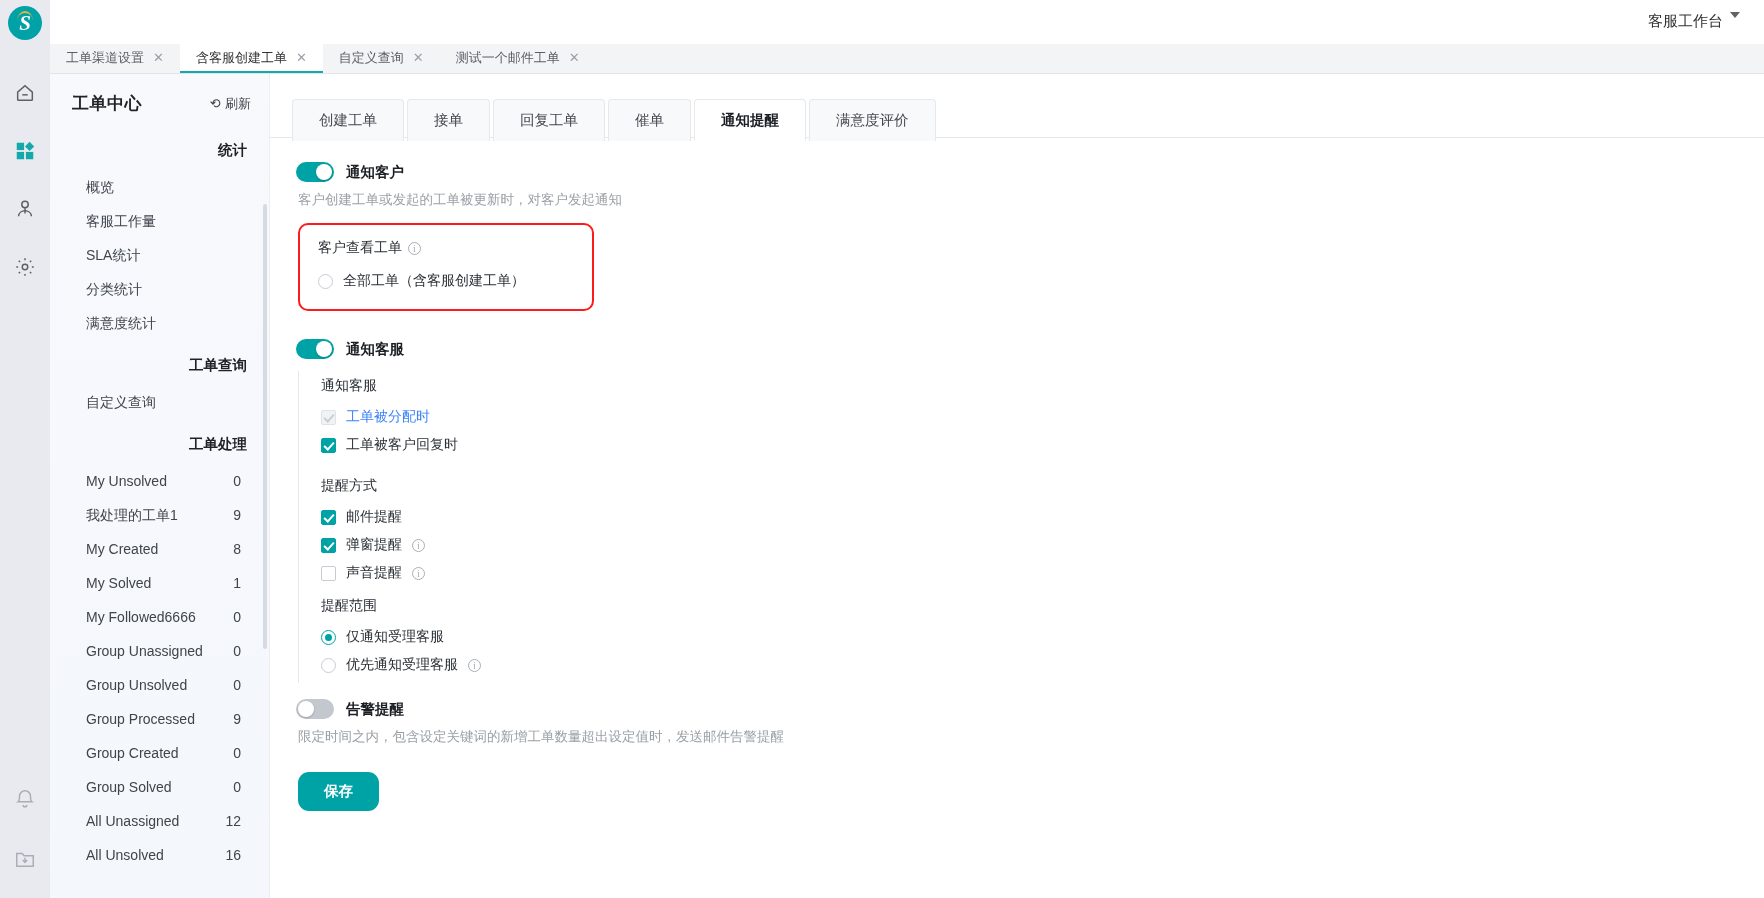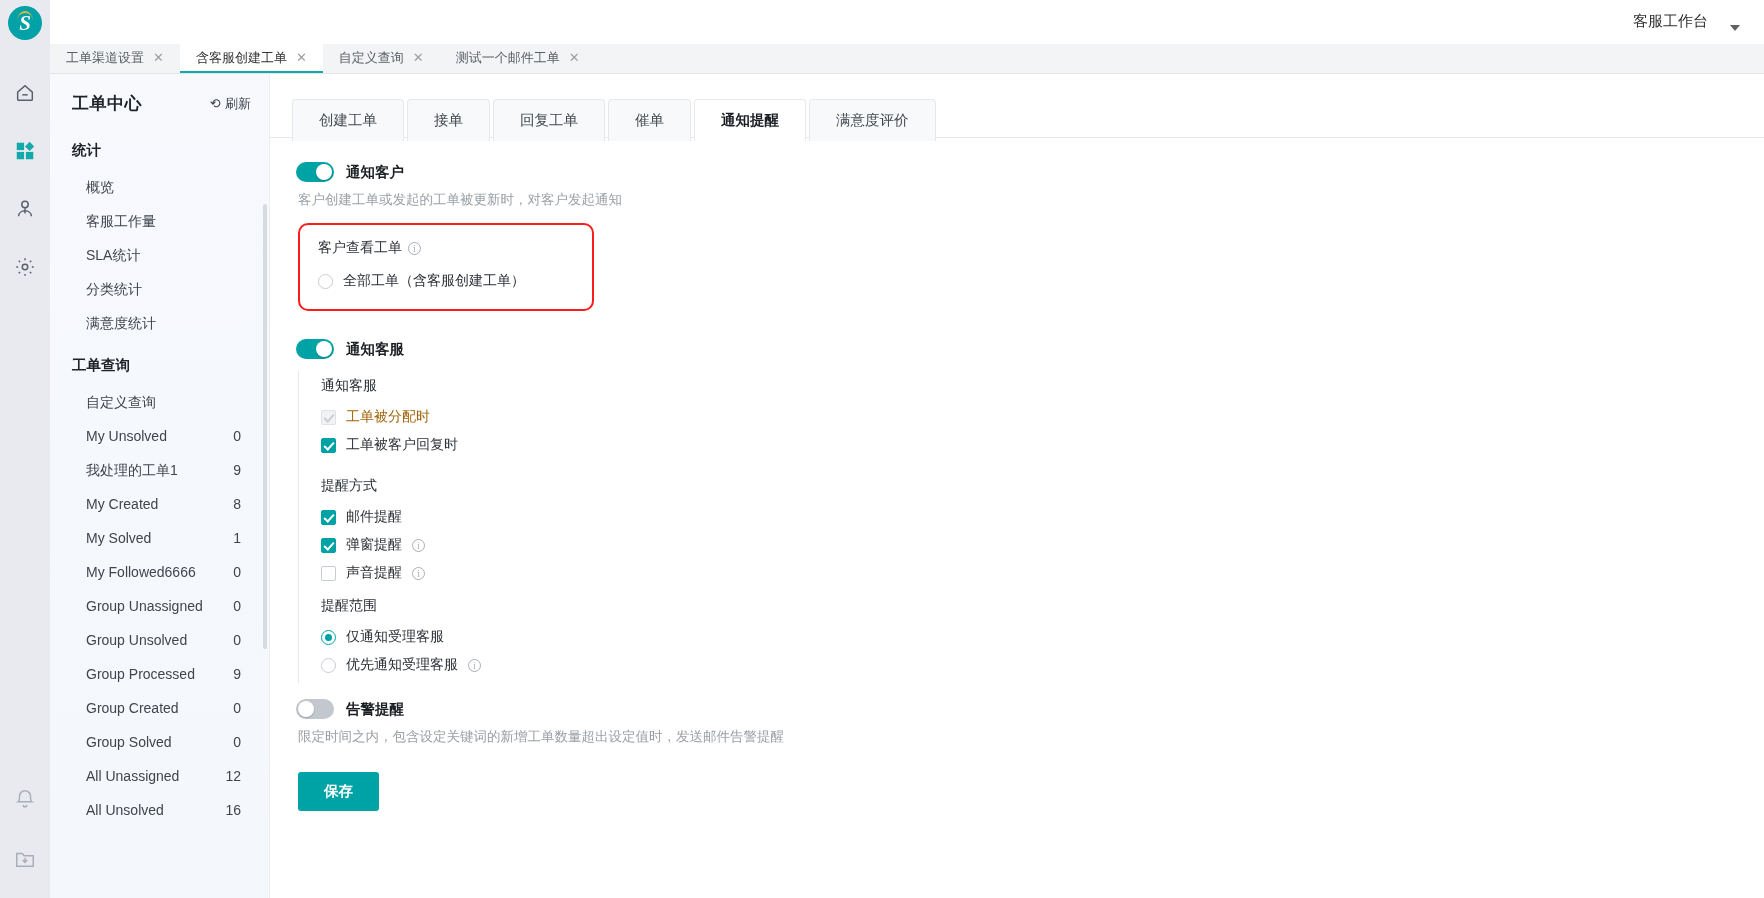--- a/index.html
+++ b/index.html
@@ -15,21 +15,21 @@
   
   .topbar {
     height: 44px; flex: 0 0 44px;
     background: #ffffff;
     display: flex; align-items: center;
     border-bottom: 1px solid #ffffff;
     position: relative; z-index: 5;
   }
   .topbar-spacer { flex: 1; }
   .workbench {
-    display: flex; align-items: flex-end; gap: 22px;
+    display: flex; align-items: flex-start; gap: 7px;
     margin-right: 24px;
     font-size: 15px; color: #303133;
     cursor: pointer; white-space: nowrap; margin-left: 28px;
   }
   .caret-down {
     width: 0; height: 0;
     border-left: 5px solid transparent;
     border-right: 5px solid transparent;
     border-top: 6px solid #606266;
     display: inline-block;
@@ -98,21 +98,21 @@
     position: relative;
     padding: 0 0 0 0;
   }
   .sb-head {
     display: flex; align-items: center; justify-content: space-between;
     padding: 18px 18px 10px 22px;
   }
   .sb-title { font-size: 17px; font-weight: 700; color: #1f2328; letter-spacing: .5px; }
   .sb-refresh { display: flex; align-items: center; gap: 4px; font-size: 13px; color: #3c4149; cursor: pointer; }
   .refresh-glyph { font-size: 13px; display: inline-block; transform: scaleX(-1); }
-  .sb-group { font-size: 14.5px; font-weight: 700; color: #1f2328; padding: 16px 22px 10px 22px; }
+  .sb-group { font-size: 14.5px; font-weight: 700; color: #1f2328; padding: 16px 22px 10px 22px; text-align: right; }
   .sb-item {
     display: flex; align-items: center; justify-content: space-between;
     padding: 6px 28px 6px 36px;
     font-size: 14px; color: #40454c; cursor: pointer; line-height: 22px;
   }
   .sb-count { color: #40454c; font-size: 14px; }
   .sb-scrollbar {
     position: absolute; right: 2px; top: 130px;
     width: 4px; height: 445px; border-radius: 2px;
     background: #d6dae1;
@@ -190,39 +190,39 @@
     border: solid #fff; border-width: 0 2px 2px 0;
     transform: rotate(42deg);
   }
   .cbox.disabled { background: #f1f2f4; border-color: #dfe2e6; }
   .cbox.disabled::after {
     content: ""; position: absolute; left: 4px; top: 1px;
     width: 4px; height: 8px;
     border: solid #c9ced4; border-width: 0 2px 2px 0;
     transform: rotate(42deg);
   }
-  .opt.disabled { color: #a16207; cursor: default; }
+  .opt.disabled { color: #3b82f6; cursor: default; }
 
   .infoi {
     width: 13px; height: 13px; border-radius: 50%;
     border: 1px solid #a9aeb6; color: #a9aeb6;
     font-size: 10px; line-height: 11px; text-align: center;
     display: inline-block; font-family: "Liberation Serif", serif;
     flex: 0 0 13px;
   }
 
   
   .nested { margin: 12px 0 0 2px; border-left: 1px solid #e6e8eb; padding: 4px 0 4px 22px; }
   .sub-title { font-size: 14px; color: #2b3036; margin: 10px 0 8px 0; }
   .sub-title:first-child { margin-top: 2px; }
 
   .save-btn {
     margin: 26px 0 0 2px;
     background: #00a3a5; color: #fff;
-    border: none; border-radius: 3px;
+    border: none; border-radius: 11px;
     font-size: 14.5px; font-family: inherit; font-weight: 700;
     padding: 10px 26px; cursor: pointer;
   }
 </style>
 </head>
 <body>
 
 <div class="app">
 
   <div class="logo-rail">
@@ -331,20 +331,21 @@
         <span>满意度统计</span>
         <span class="sb-count"></span>
       </div>
 
       <div class="sb-group">工单查询</div>
       <div class="sb-item">
         <span>自定义查询</span>
         <span class="sb-count"></span>
       </div>
 
+      <div class="sb-group">工单处理</div>
       <div class="sb-item">
         <span>My Unsolved</span>
         <span class="sb-count">0</span>
       </div>
       <div class="sb-item">
         <span>我处理的工单1</span>
         <span class="sb-count">9</span>
       </div>
       <div class="sb-item">
         <span>My Created</span>

